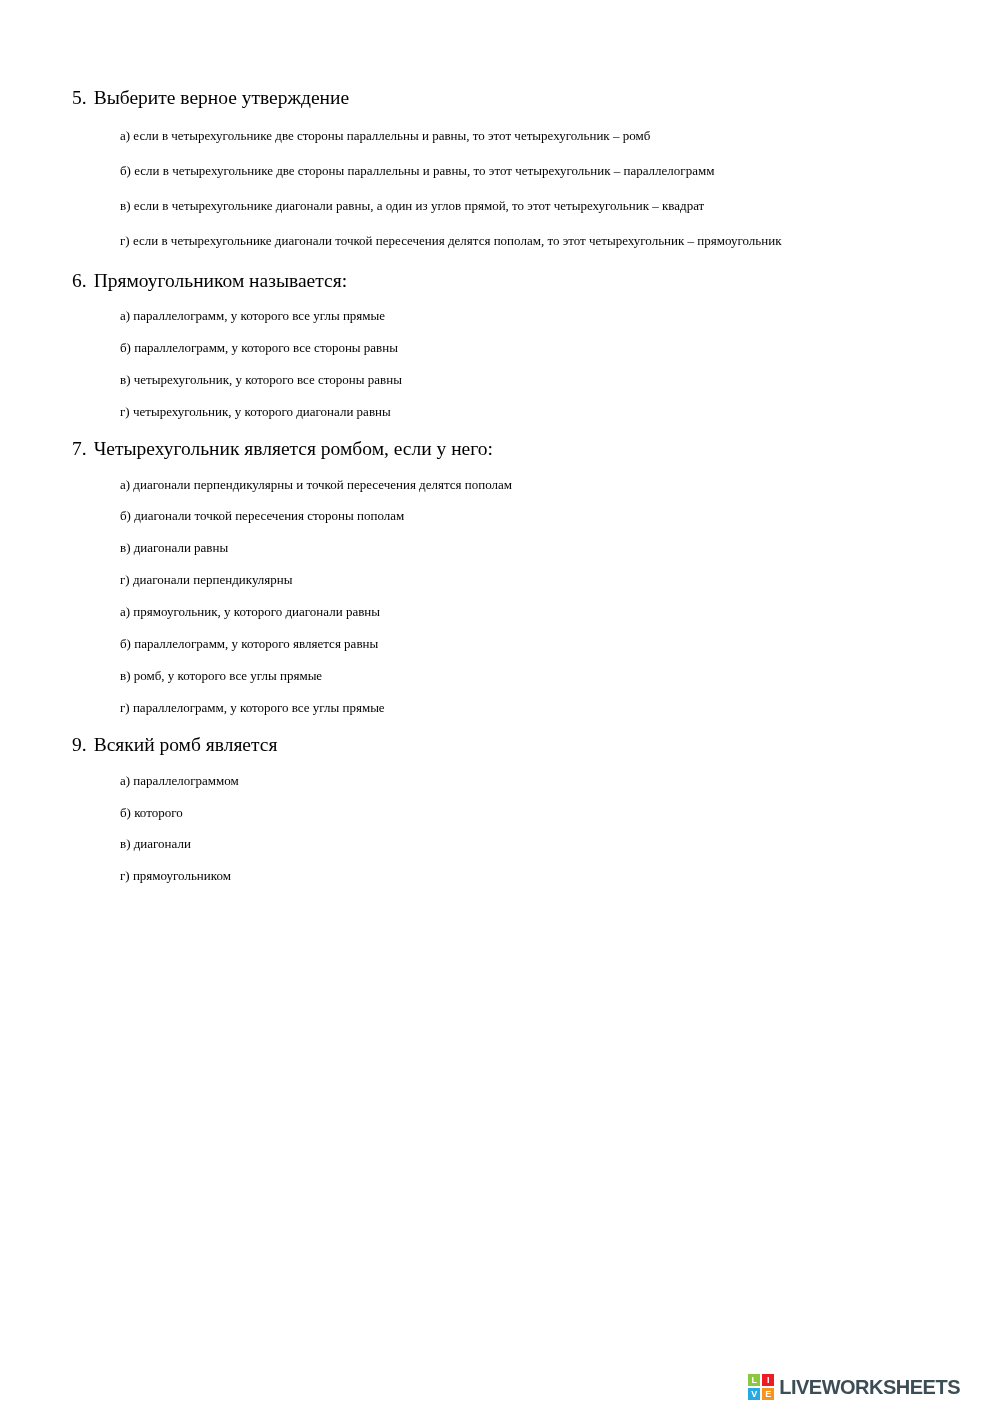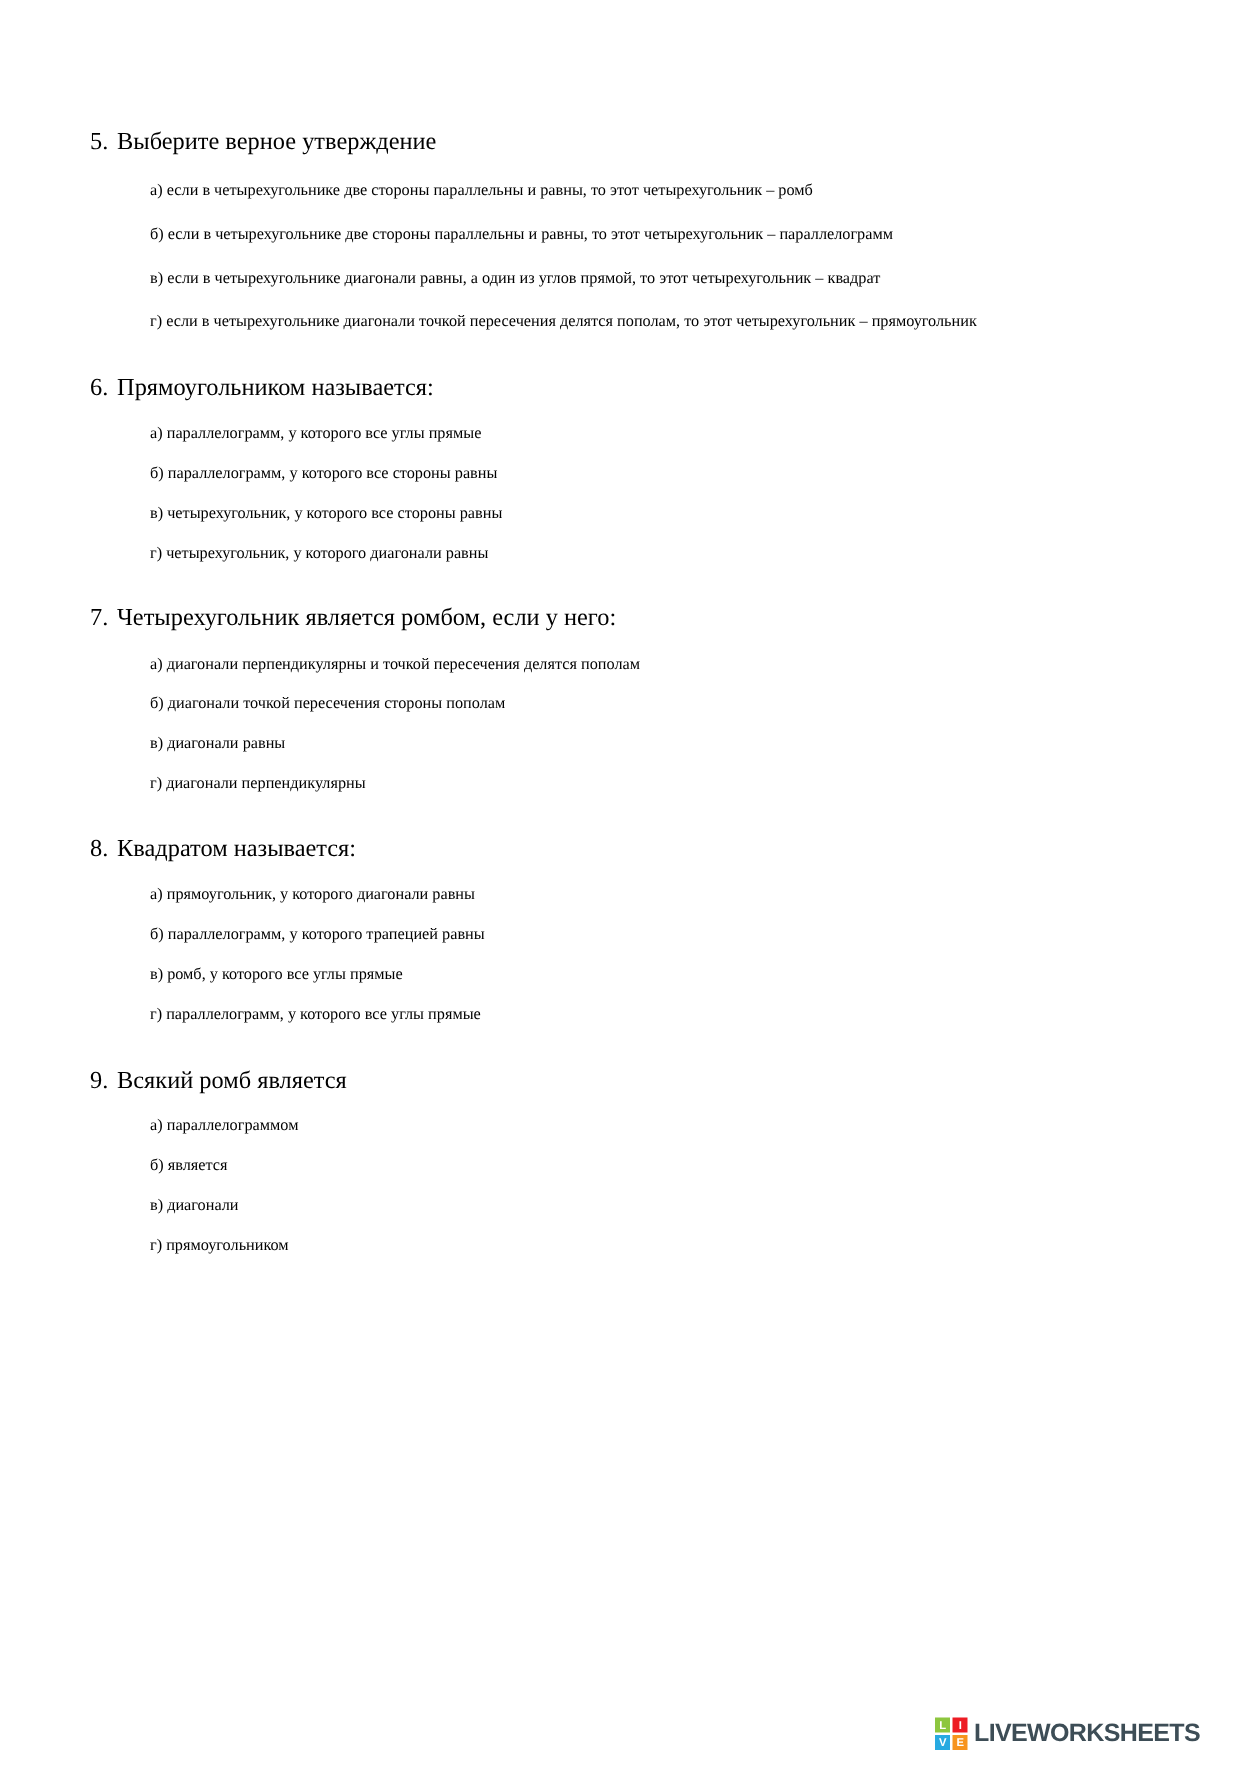--- a/index.html
+++ b/index.html
@@ -15,21 +15,21 @@
   .content {
     position: absolute;
     top: 70px;
     left: 72px;
     right: 64px;
   }
   .question { margin-bottom: 10px; }
   .q-title {
     font-size: 19.5px;
     line-height: 1.4;
-    margin: 30px 0 12px 0;
+    margin: 14px 0 12px 0;
   }
   .q-num { margin-right: 7px; }
   .option {
     font-size: 13px;
     line-height: 1.45;
     margin: 13px 0 13px 48px;
     max-width: 800px;
   }
   .q-wide .option { margin-top: 16px; margin-bottom: 16px; }
   footer {
@@ -93,31 +93,30 @@
 
     <section class="question">
       <p class="q-title"><span class="q-num">7.</span><span>Четырехугольник является ромбом, если у него:</span></p>
       <p class="option">а) диагонали перпендикулярны и точкой пересечения делятся пополам</p>
       <p class="option">б) диагонали точкой пересечения стороны пополам</p>
       <p class="option">в) диагонали равны</p>
       <p class="option">г) диагонали перпендикулярны</p>
     </section>
 
     <section class="question">
-      <p class="q-title"><span class="q-num">8.</span><span>Квадратом называется:</span></p>
       <p class="option">а) прямоугольник, у которого диагонали равны</p>
-      <p class="option">б) параллелограмм, у которого трапецией равны</p>
+      <p class="option">б) параллелограмм, у которого является равны</p>
       <p class="option">в) ромб, у которого все углы прямые</p>
       <p class="option">г) параллелограмм, у которого все углы прямые</p>
     </section>
 
     <section class="question">
       <p class="q-title"><span class="q-num">9.</span><span>Всякий ромб является</span></p>
       <p class="option">а) параллелограммом</p>
-      <p class="option">б) является</p>
+      <p class="option">б) которого</p>
       <p class="option">в) диагонали</p>
       <p class="option">г) прямоугольником</p>
     </section>
 
   </div>
 
   <footer>
     <div class="brand">
       <span class="logo-grid">
         <span class="sq" style="background-color: rgb(141, 198, 63);">L</span>

